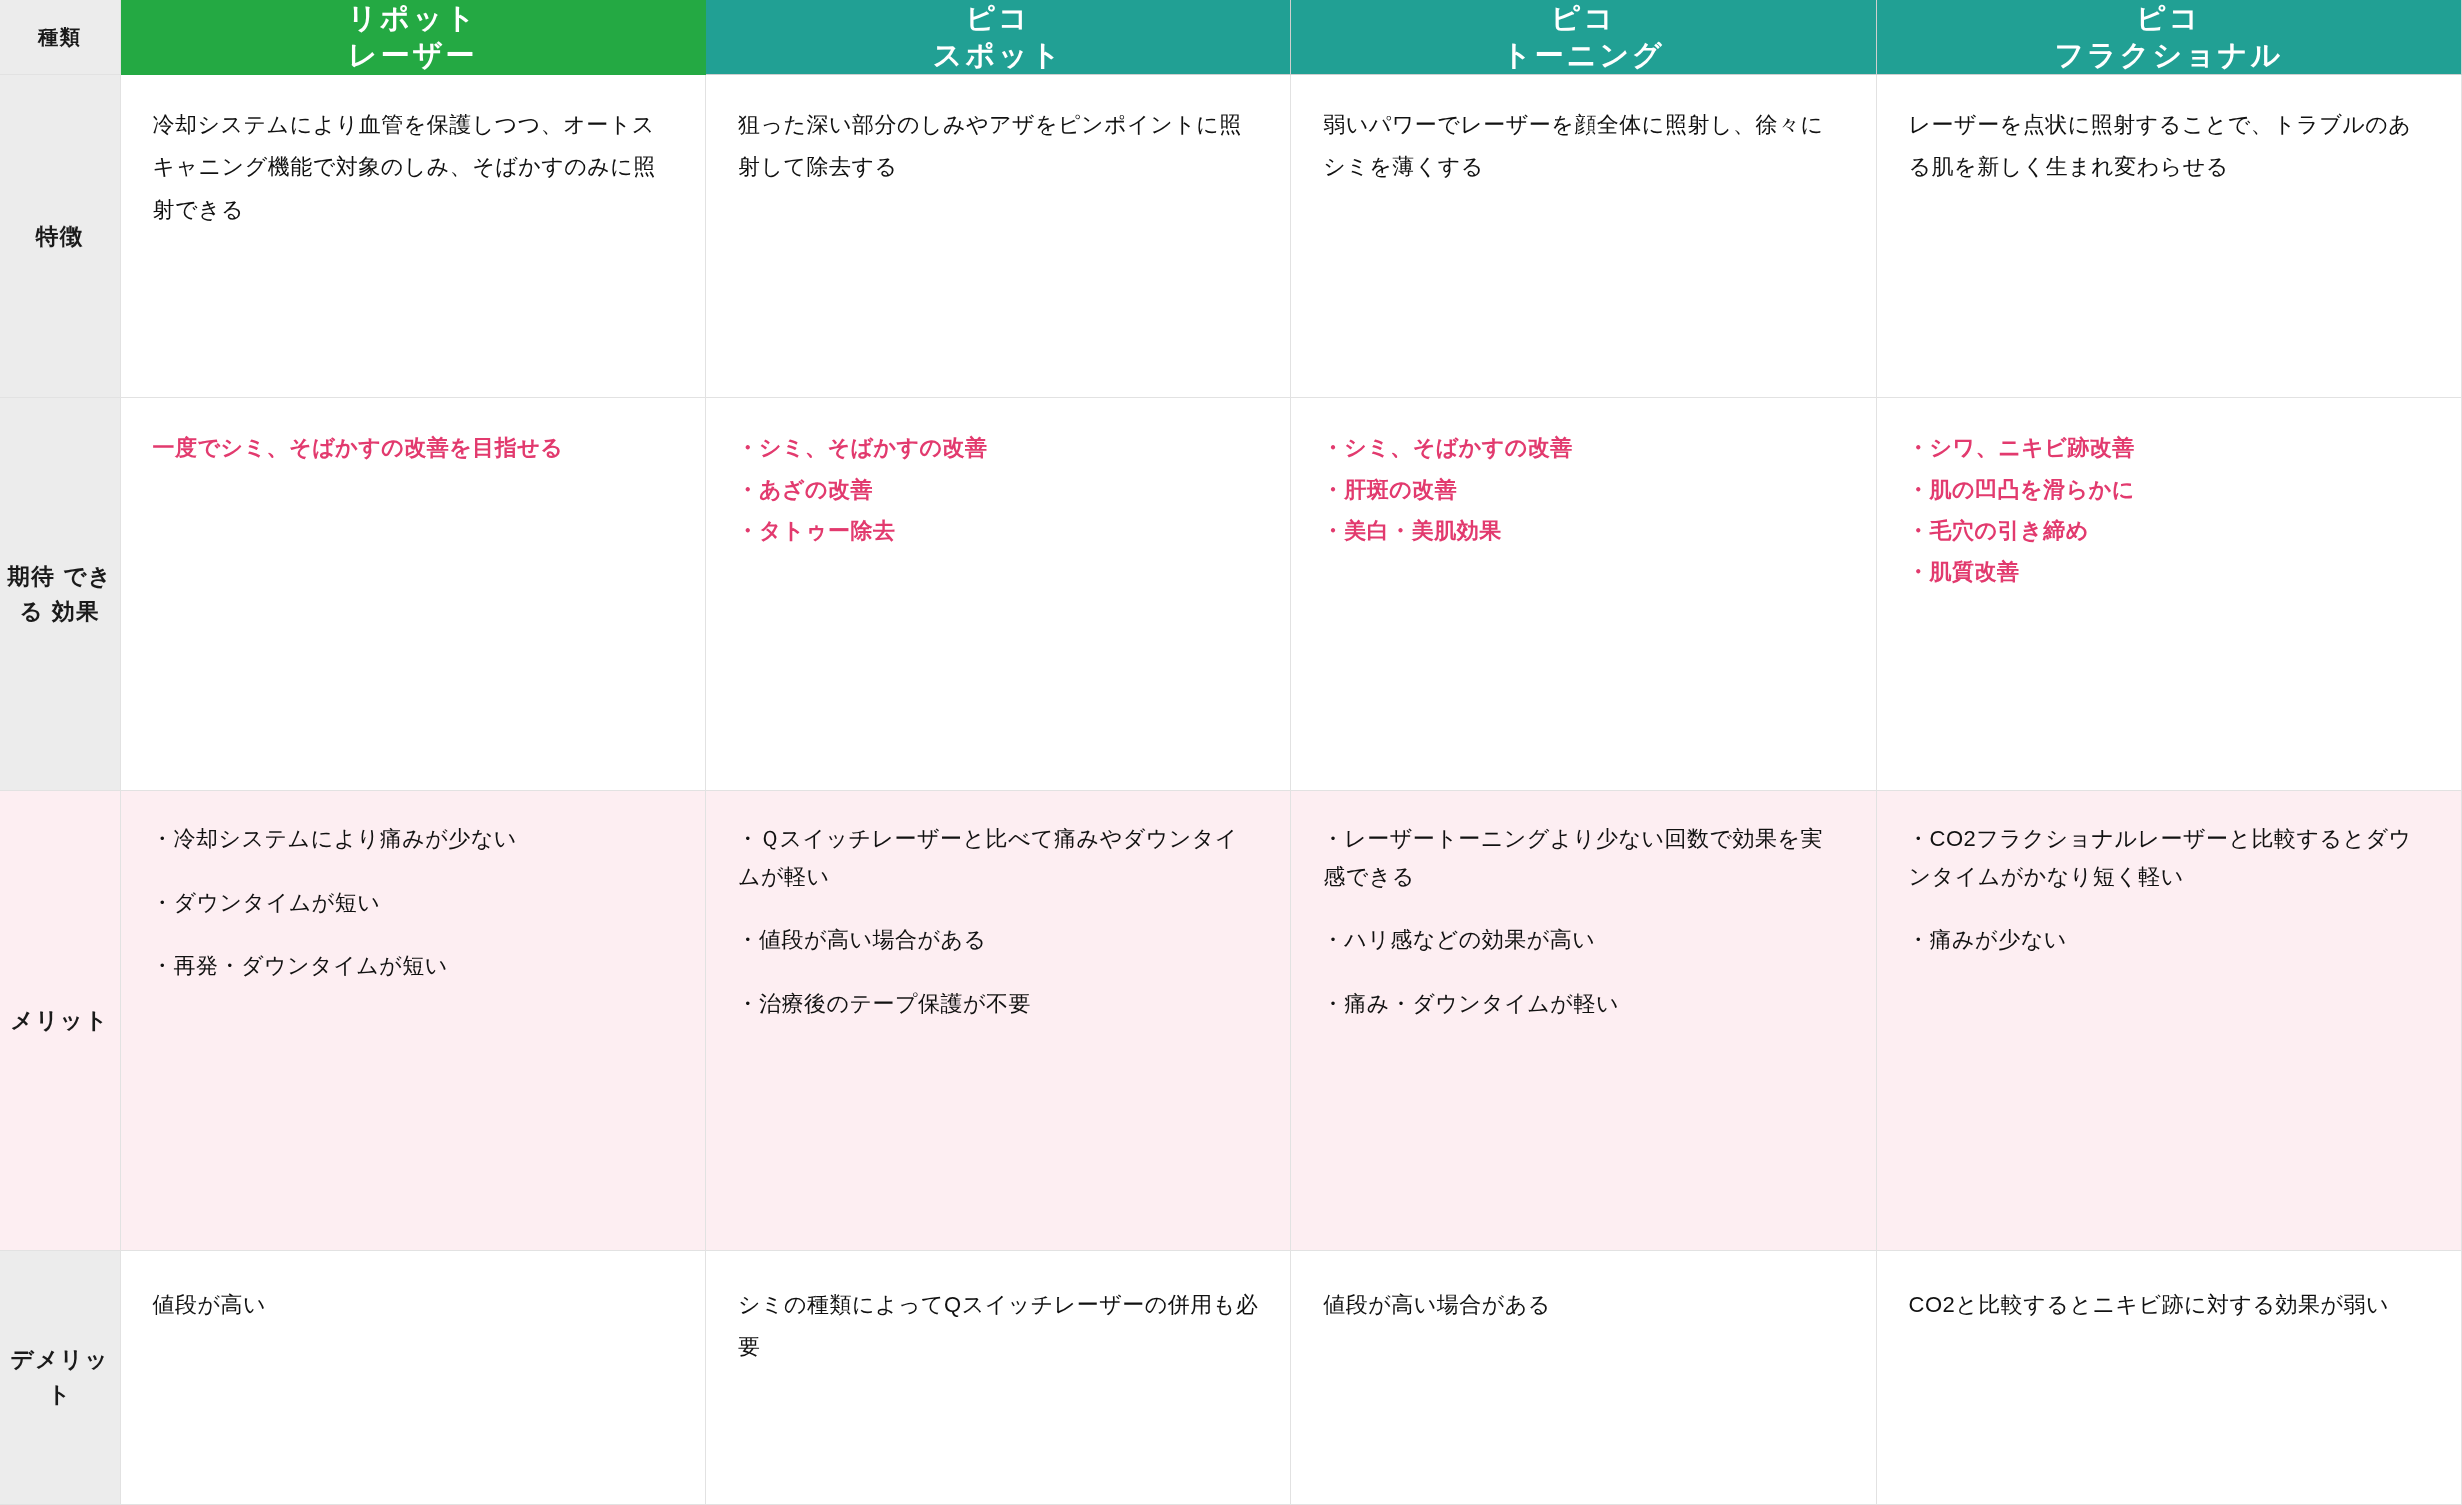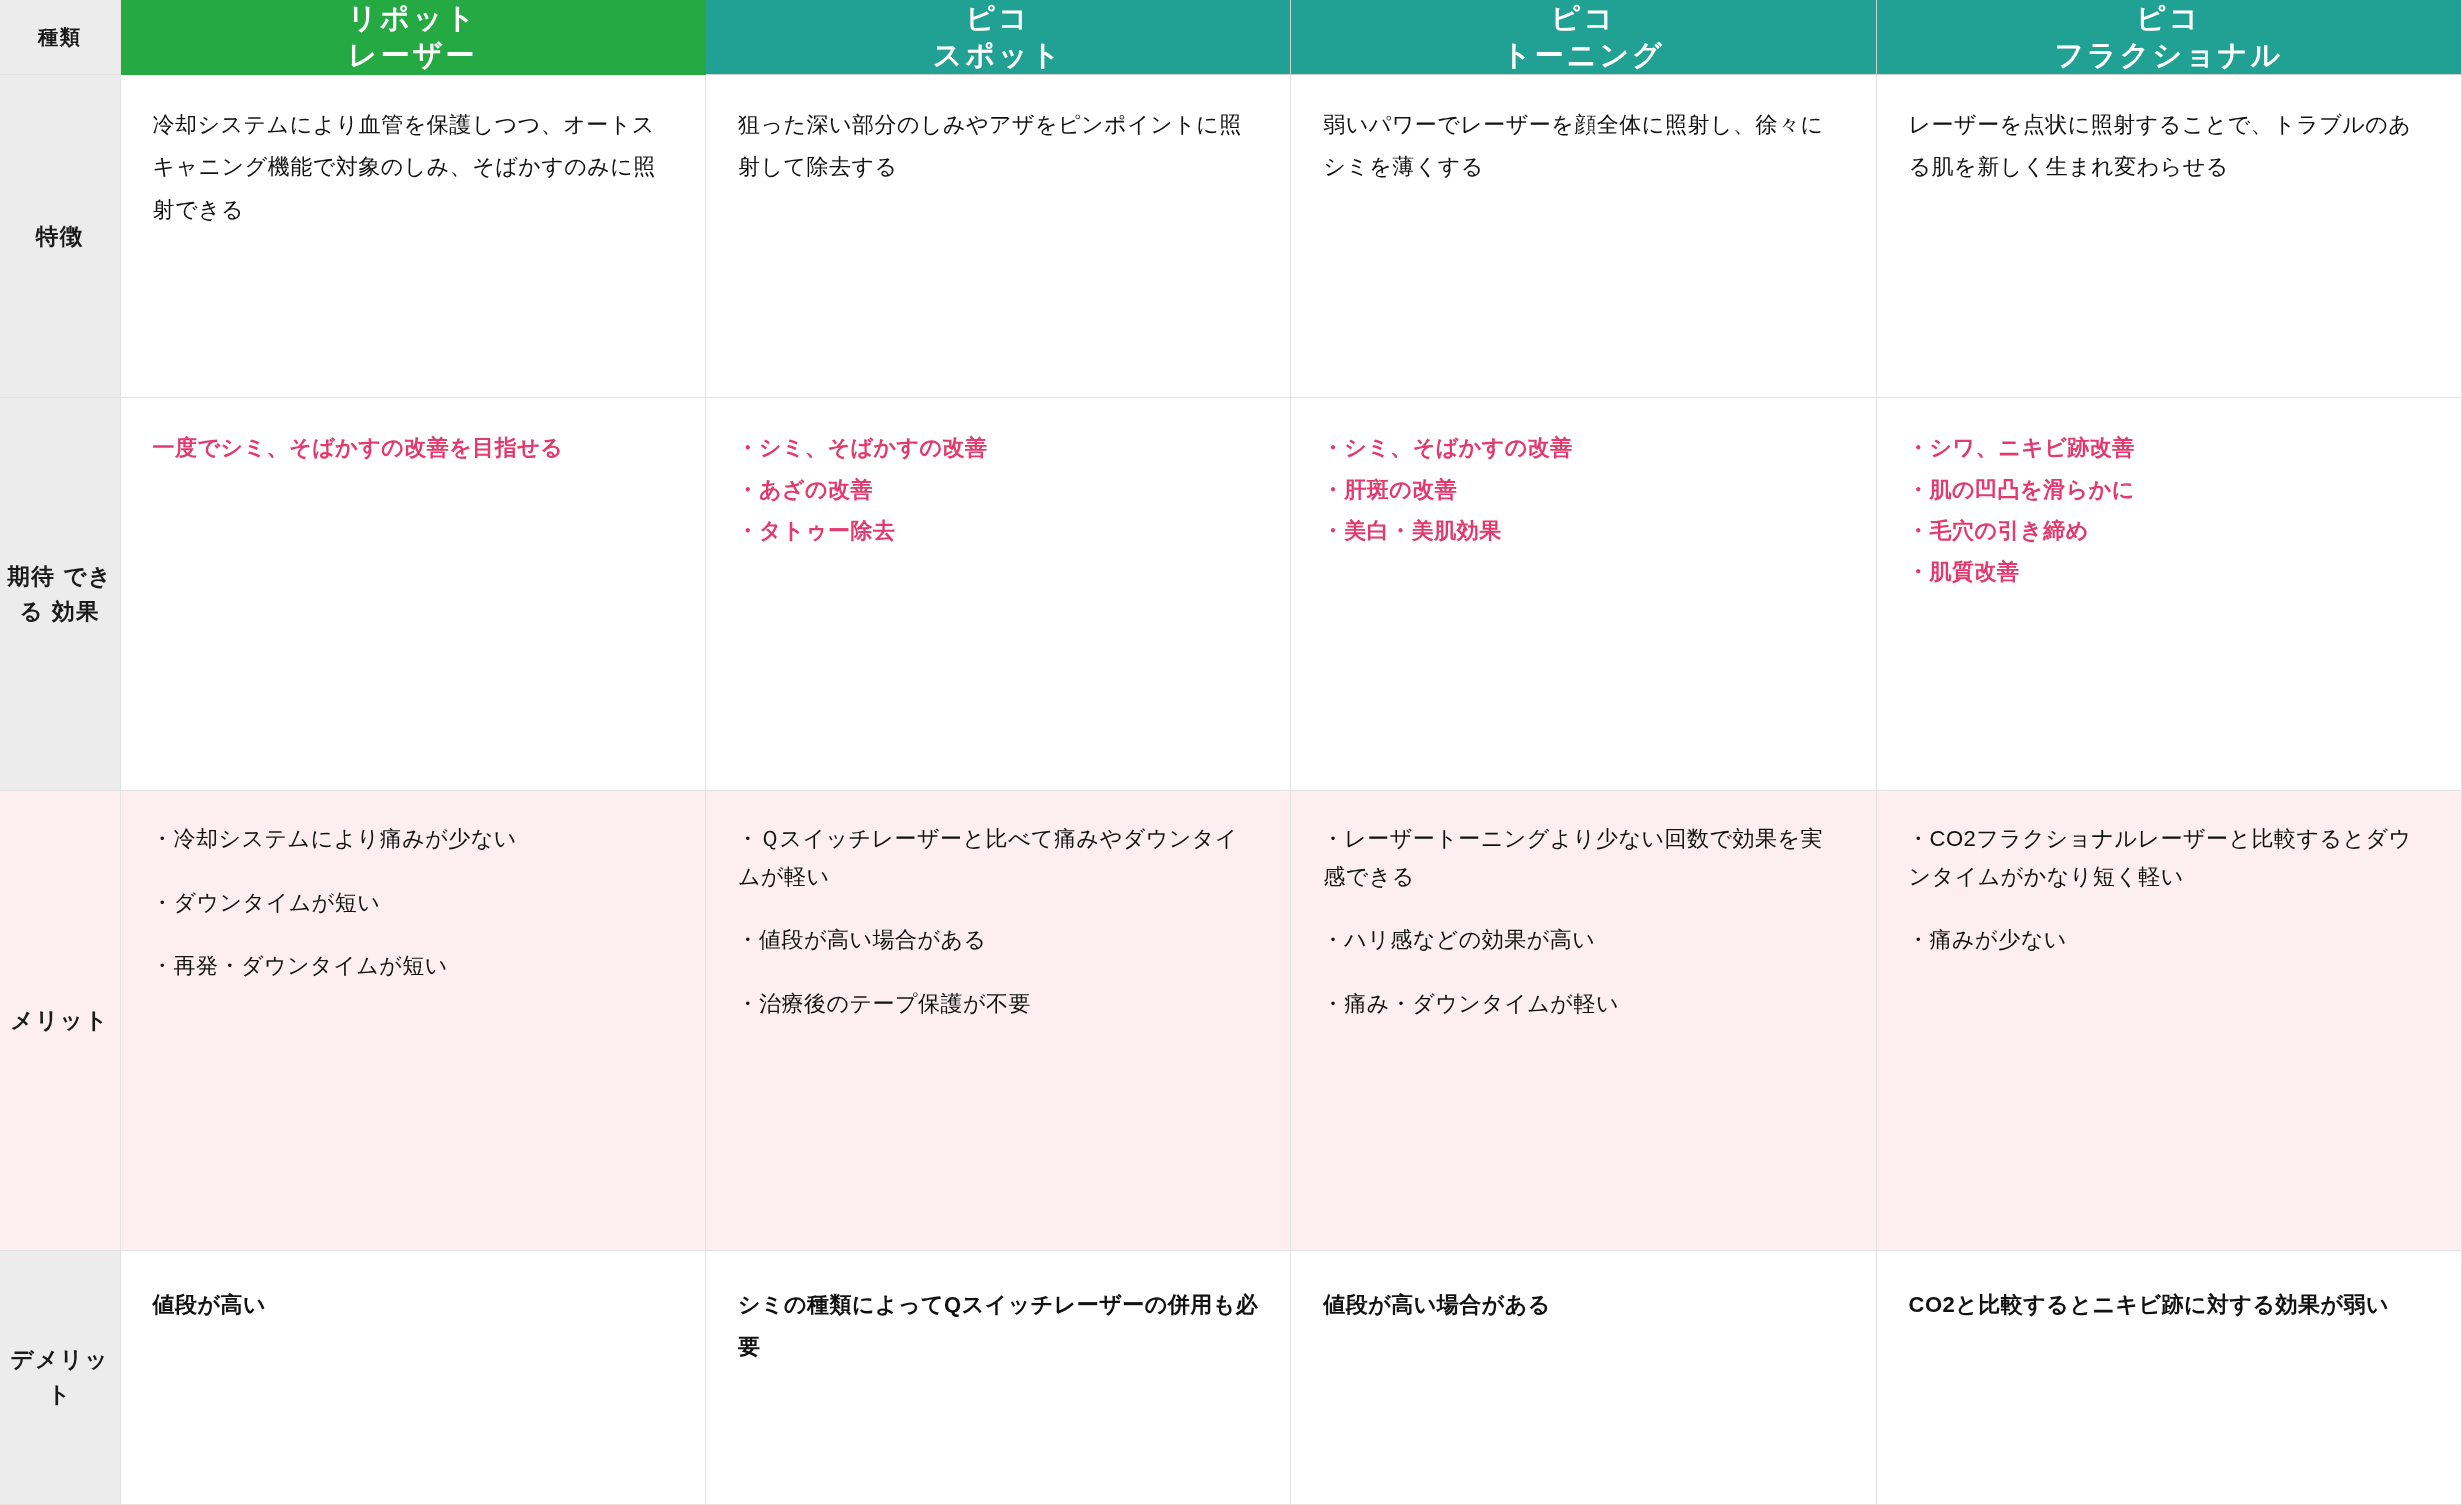--- a/index.html
+++ b/index.html
@@ -103,21 +103,21 @@
     font-weight: 700;
     font-size: 22px;
     line-height: 1.88;
   }
   .effects li { margin-bottom: 0; }
 
   
   .merits li { margin-bottom: 25.6px; }
   .merits li:last-child { margin-bottom: 0; }
 
-  .cell.demerit { vertical-align: top; padding-top: 33px; font-weight: bold; }
+  .cell.demerit { vertical-align: top; padding-top: 33px; }
 </style>
 </head>
 <body>
 
 <table id="comparison-table">
   <colgroup>
     <col class="label-col">
     <col class="data-col">
     <col class="data-col">
     <col class="data-col">

